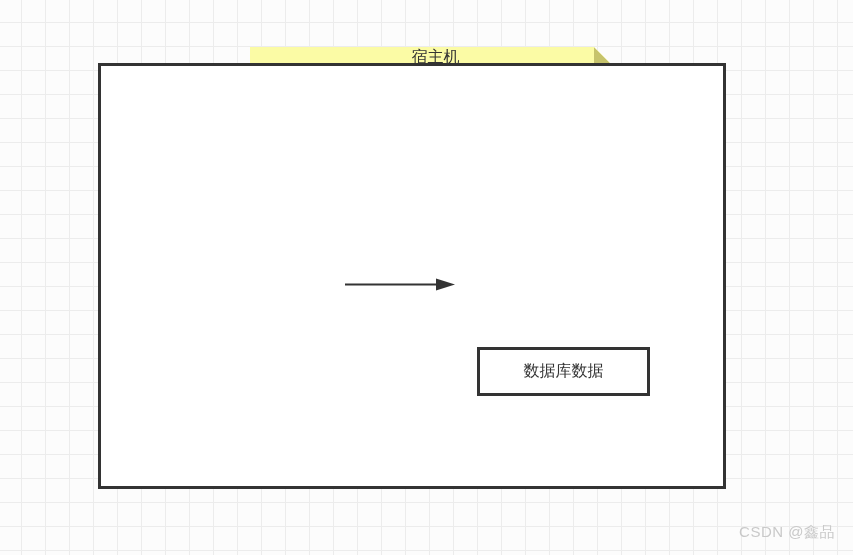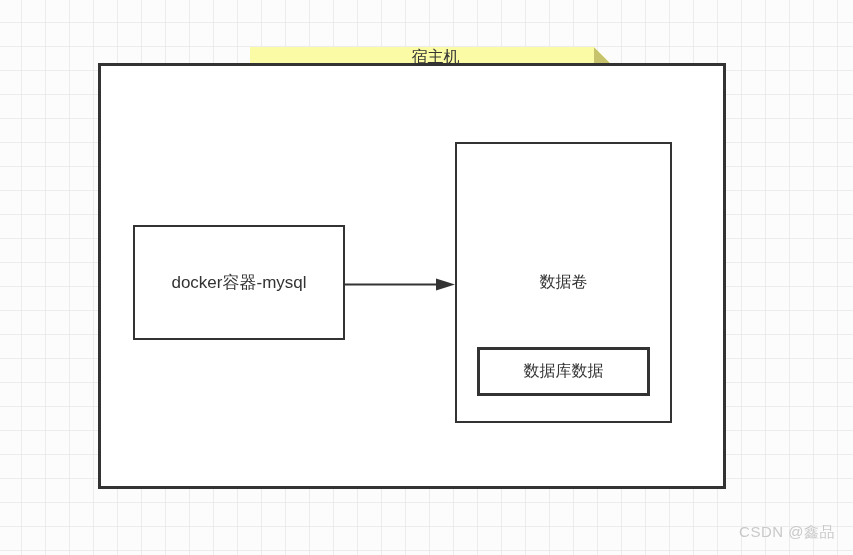--- a/index.html
+++ b/index.html
@@ -102,32 +102,26 @@
 
 <div class="canvas">
 
   <div class="note">
     <div class="note-fold"></div>
     <span>宿主机</span>
   </div>
 
   <div class="shape host-box"></div>
 
-  <div class="shape container-box">
-    <span>docker容器-mysql</span>
-  </div>
 
   <svg class="arrow-svg" width="110" height="17" viewBox="0 0 110 17">
     <line x1="0" y1="8.5" x2="93" y2="8.5" stroke="#333333" stroke-width="2"></line>
     <polygon points="91,2.5 110,8.5 91,14.5" fill="#333333"></polygon>
   </svg>
 
-  <div class="shape volume-box">
-    <span>数据卷</span>
-  </div>
 
   <div class="shape dbdata-box">
     <span>数据库数据</span>
   </div>
 
   <div class="watermark">CSDN @鑫品</div>
 
 </div>
 
 </body></html>

